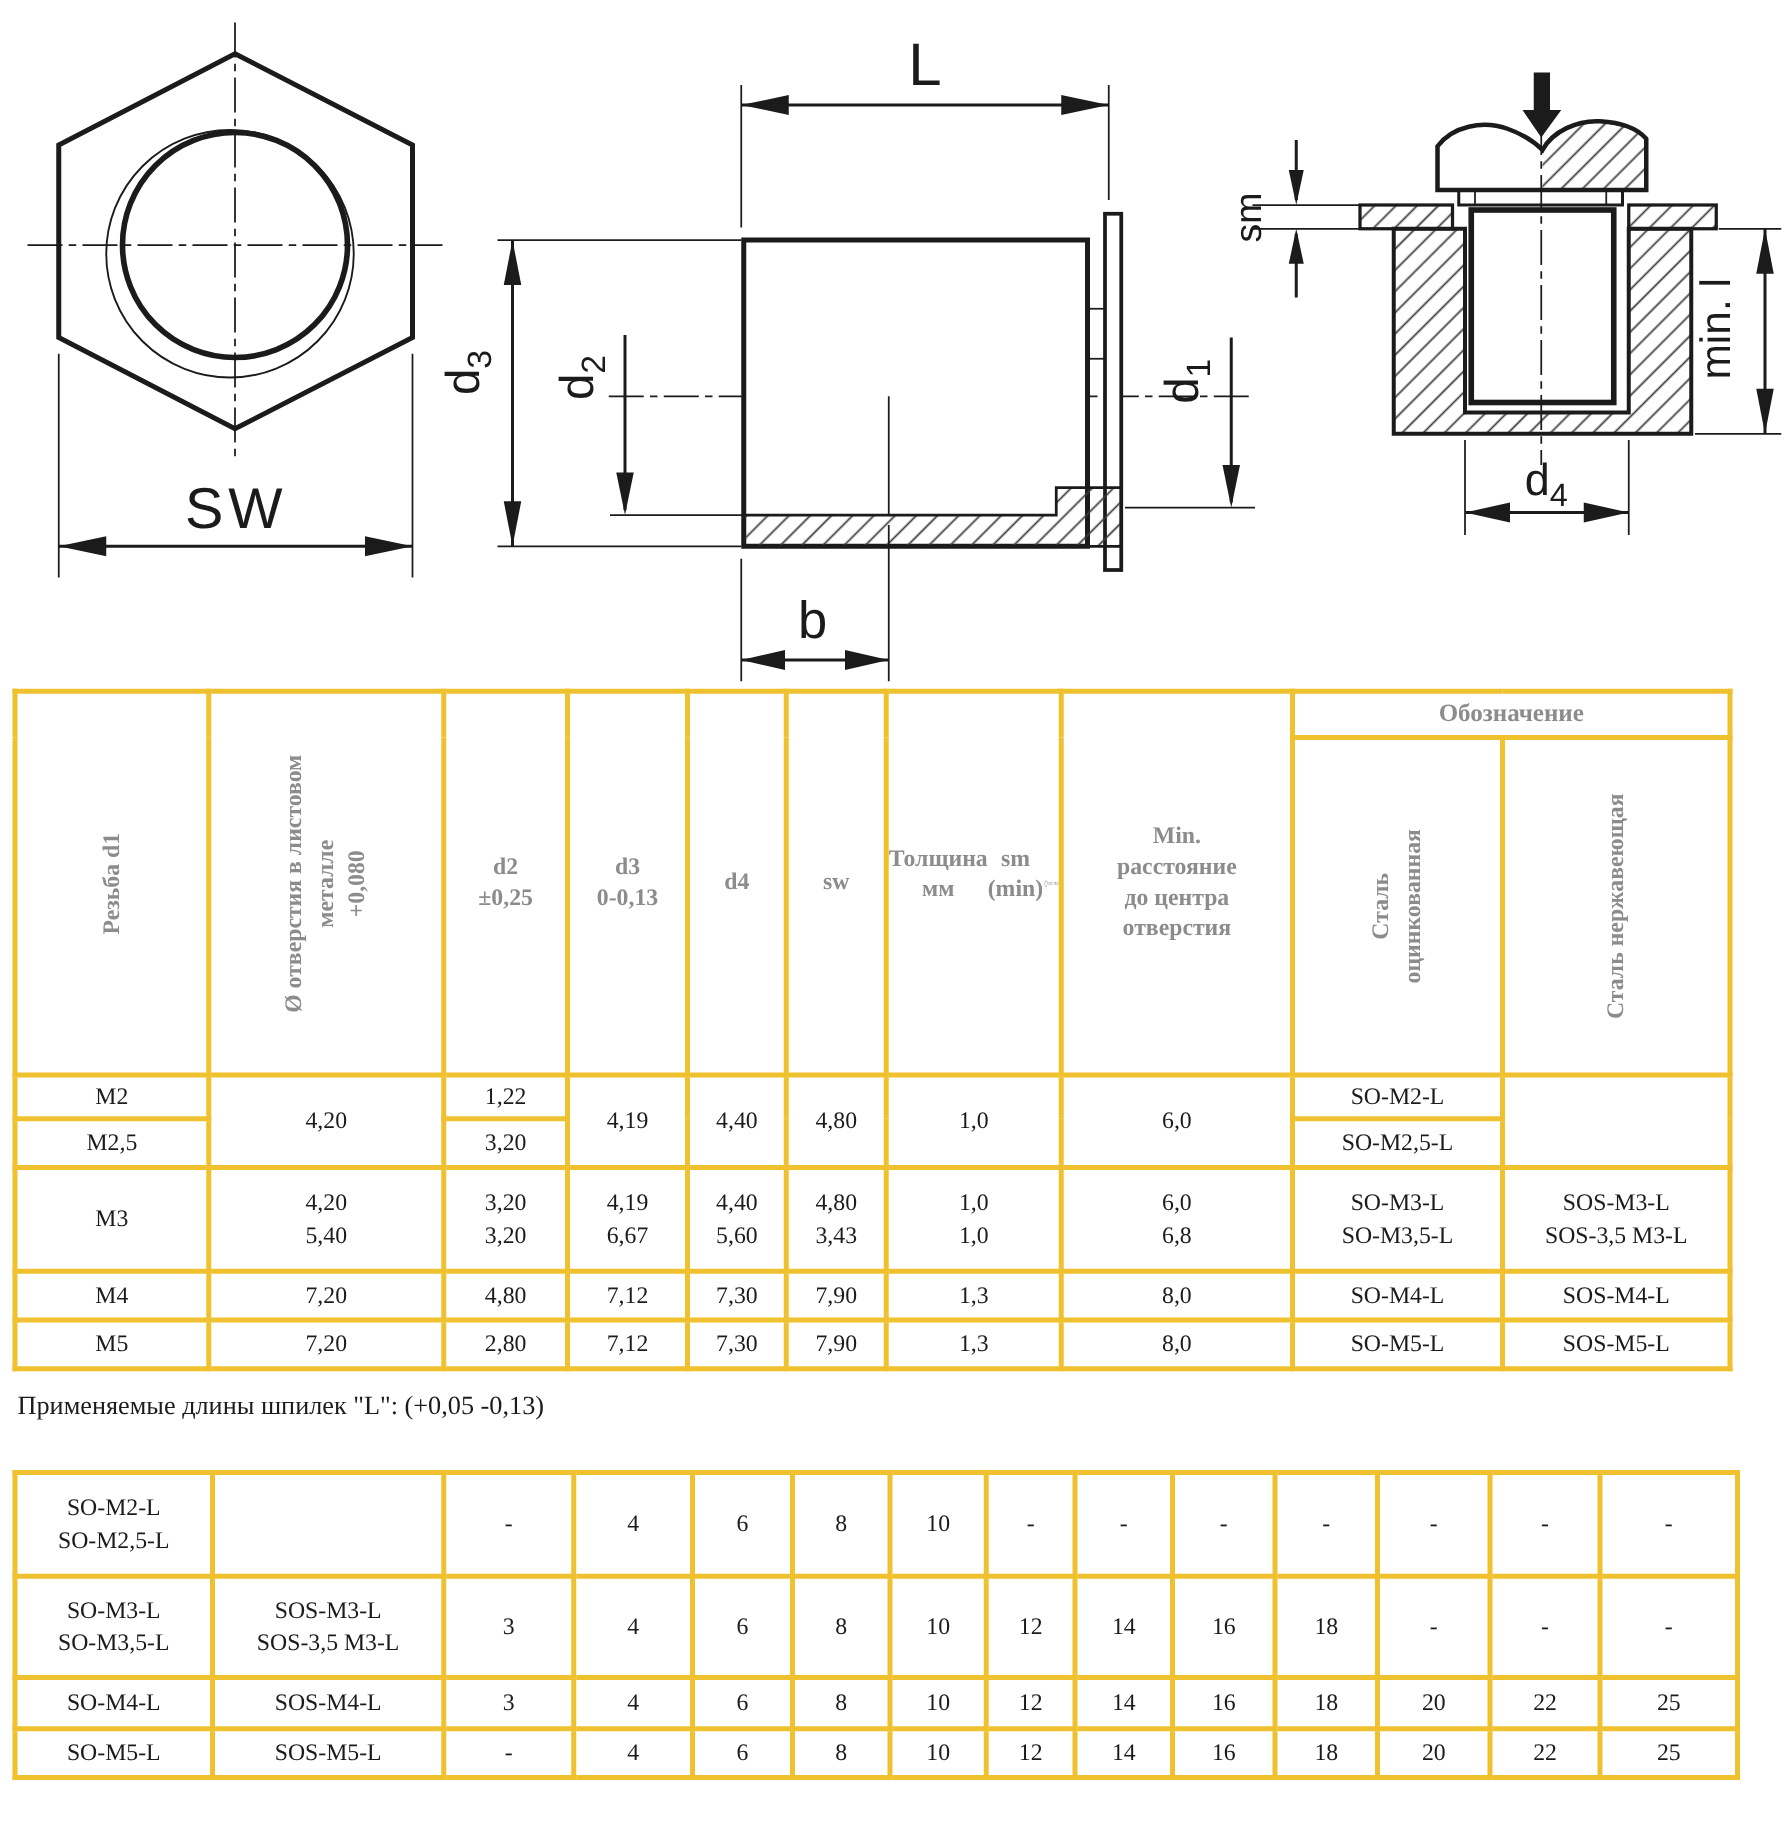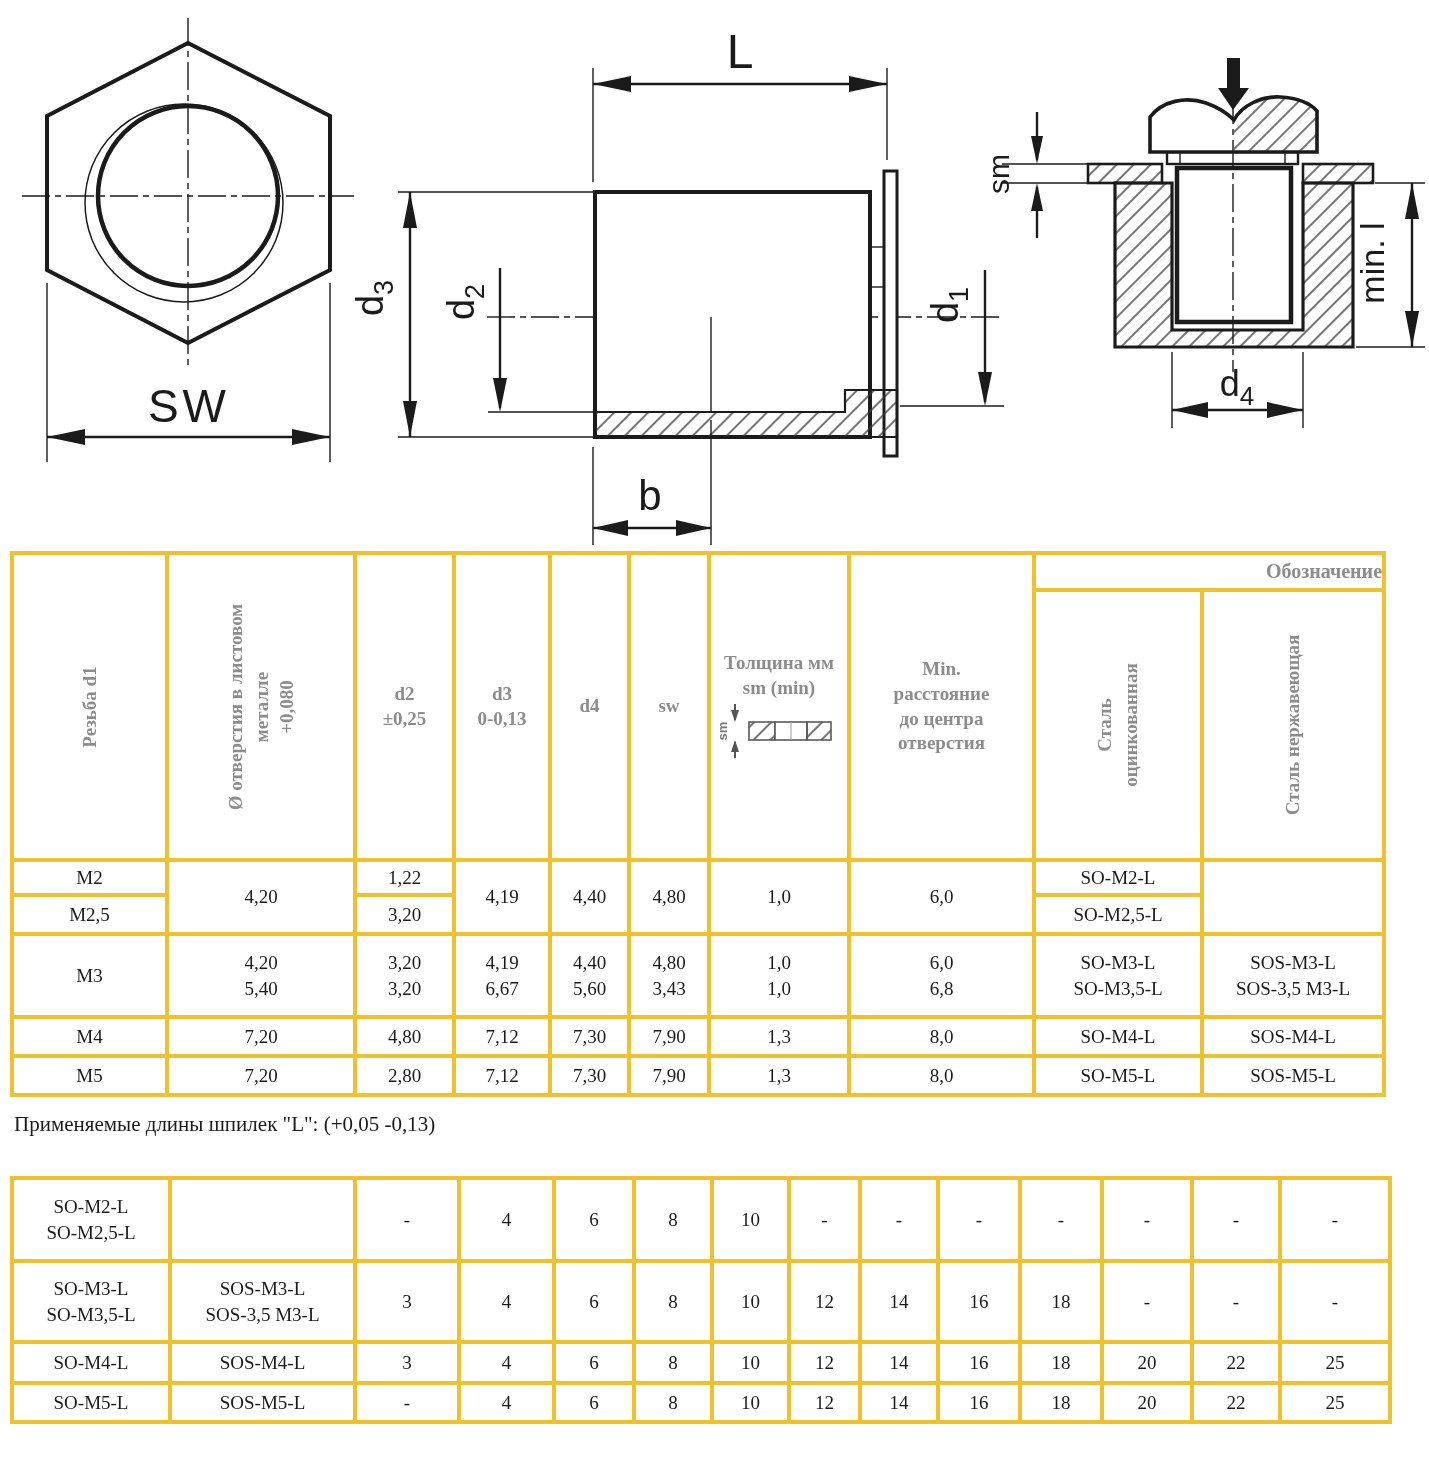--- a/index.html
+++ b/index.html
@@ -5,27 +5,27 @@
   html,body{margin:0;padding:0;background:#fff;}
   .page{position:relative;width:1429px;height:1471px;background:#fff;overflow:hidden;
         font-family:"Liberation Serif",serif;color:#1b1b1b;}
   svg{display:block;}
   .drawings{position:absolute;left:0;top:0;}
   table{border-collapse:collapse;table-layout:fixed;position:absolute;background:#fff;}
   td{border:4px solid #F0C12F;text-align:center;vertical-align:middle;padding:0;overflow:visible;}
   .t1{left:10px;top:551px;width:1372px;}
   .t2{left:10px;top:1176px;width:1378px;}
   .hdr{color:#8C8C8C;font-weight:bold;font-size:19px;line-height:1.3;}
-  .hdr-big{color:#8C8C8C;font-weight:bold;font-size:20px;text-align:right;}
+  .hdr-big{color:#8C8C8C;font-weight:bold;font-size:20px;}
   .data{font-size:19px;line-height:26px;color:#1b1b1b;font-family:Liberation Serif, serif;}
   .vcell{position:relative;}
   .vert{position:absolute;left:50%;top:50%;transform:translate(-50%,-50%) rotate(-90deg);
         white-space:nowrap;text-align:center;line-height:1.35;}
   .note{position:absolute;left:14px;top:1112px;font-size:21px;color:#1b1b1b;}
-  .thick-wrap{display:flex;flex-direction:column;align-items:center;justify-content:center;}
+  .thick-wrap{display:flex;flex-direction:row;align-items:flex-start;justify-content:center;}
   .cl{stroke:#1b1b1b;stroke-width:1.4;stroke-dasharray:28 5 6 5;fill:none;}
   .thin{stroke:#1b1b1b;stroke-width:1.4;fill:none;}
   .dim{stroke:#1b1b1b;stroke-width:2.4;fill:none;}
   .main{stroke:#1b1b1b;stroke-width:4;fill:#fff;}
   .main2{stroke:#1b1b1b;stroke-width:3;fill:#fff;}
   .arr{fill:#1b1b1b;stroke:none;}
   .lbl{font-family:"Liberation Sans",sans-serif;fill:#1b1b1b;}
 </style>
 </head>
 <body>

